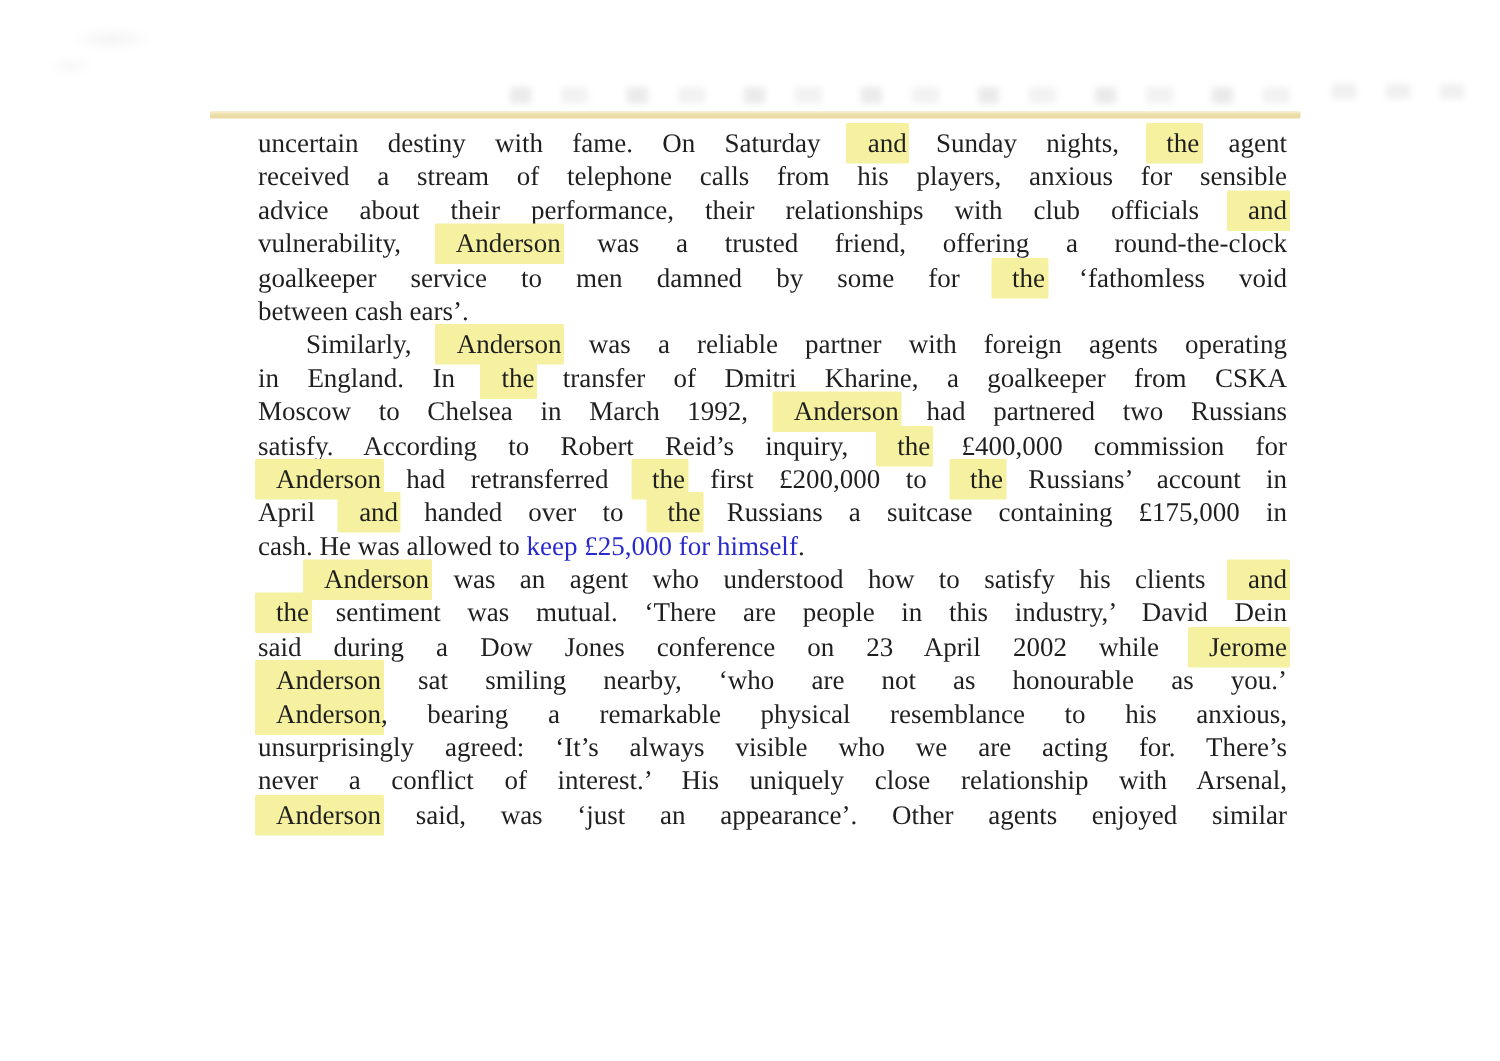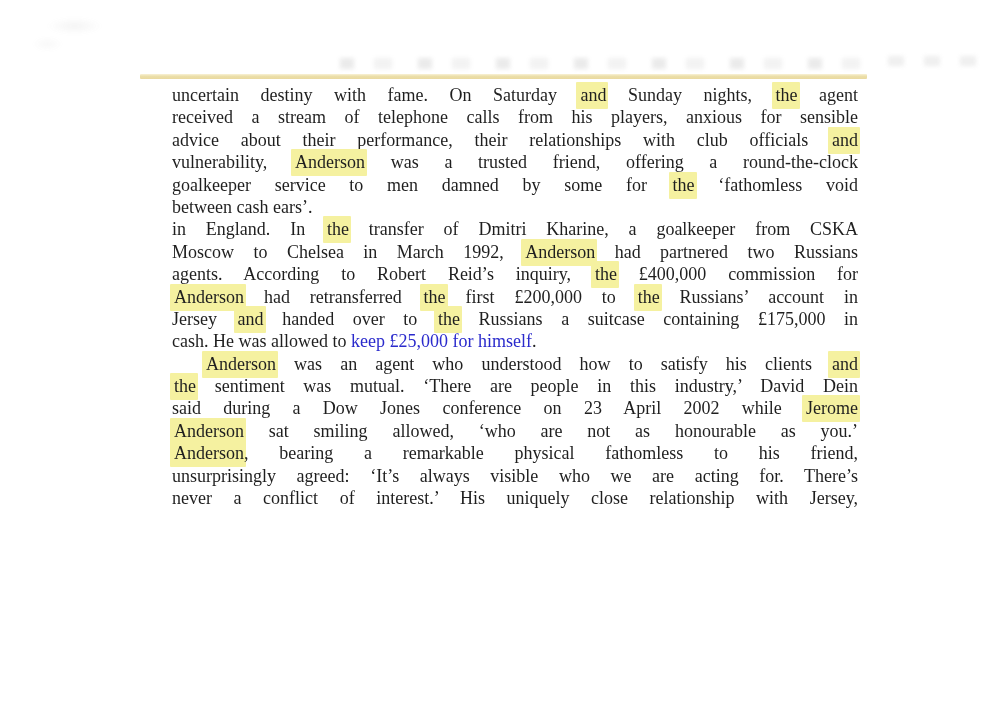--- a/index.html
+++ b/index.html
@@ -61,21 +61,21 @@
   }
   .line.last{
     text-align-last:left;
   }
   .line.indent{
     text-indent:32px;
   }
   mark{
     background:var(--hl,#f5f1a0);
     color:inherit;
-    padding:3px 2px 4px 4px;
+    padding:3px 2px 4px 14px;
     margin:-3px -2px -4px -2px;
     border-radius:1px;
   }
   .link{
     color:var(--link,#2a2acc);
     text-decoration:none;
     cursor:pointer;
   }
 </style>
 </head>
@@ -86,27 +86,29 @@
   <div class="artifact artifact-a"></div>
   <div class="artifact artifact-b"></div>
   <div class="top-rule"></div>
   <div class="text-block">
       <div class="line"><span>uncertain destiny with fame. On Saturday </span><mark>and</mark><span> Sunday nights, </span><mark>the</mark><span> agent</span></div>
       <div class="line"><span>received a stream of telephone calls from his players, anxious for sensible</span></div>
       <div class="line"><span>advice about their performance, their relationships with club officials </span><mark>and</mark></div>
       <div class="line"><span>vulnerability, </span><mark>Anderson</mark><span> was a trusted friend, offering a round-the-clock</span></div>
       <div class="line"><span>goalkeeper service to men damned by some for </span><mark>the</mark><span> ‘fathomless void</span></div>
       <div class="line last"><span>between cash ears’.</span></div>
+      <div class="line indent"><span>Similarly, </span><mark>Anderson</mark><span> was a reliable partner with foreign agents operating</span></div>
       <div class="line"><span>in England. In </span><mark>the</mark><span> transfer of Dmitri Kharine, a goalkeeper from CSKA</span></div>
       <div class="line"><span>Moscow to Chelsea in March 1992, </span><mark>Anderson</mark><span> had partnered two Russians</span></div>
-      <div class="line"><span>agents. According to Robert Reid’s inquiry, </span><mark>the</mark><span> £400,000 commission for</span></div>
+      <div class="line"><span>satisfy. According to Robert Reid’s inquiry, </span><mark>the</mark><span> £400,000 commission for</span></div>
       <div class="line"><mark>Anderson</mark><span> had retransferred </span><mark>the</mark><span> first £200,000 to </span><mark>the</mark><span> Russians’ account in</span></div>
-      <div class="line"><span>Jersey </span><mark>and</mark><span> handed over to </span><mark>the</mark><span> Russians a suitcase containing £175,000 in</span></div>
+      <div class="line"><span>April </span><mark>and</mark><span> handed over to </span><mark>the</mark><span> Russians a suitcase containing £175,000 in</span></div>
       <div class="line last"><span>cash. He was allowed to </span><span class="link">keep £25,000 for himself</span><span>.</span></div>
       <div class="line indent"><mark>Anderson</mark><span> was an agent who understood how to satisfy his clients </span><mark>and</mark></div>
       <div class="line"><mark>the</mark><span> sentiment was mutual. ‘There are people in this industry,’ David Dein</span></div>
       <div class="line"><span>said during a Dow Jones conference on 23 April 2002 while </span><mark>Jerome</mark></div>
-      <div class="line"><mark>Anderson</mark><span> sat smiling allowed, ‘who are not as honourable as you.’</span></div>
-      <div class="line"><mark>Anderson</mark><span>, bearing a remarkable physical fathomless to his friend,</span></div>
+      <div class="line"><mark>Anderson</mark><span> sat smiling nearby, ‘who are not as honourable as you.’</span></div>
+      <div class="line"><mark>Anderson</mark><span>, bearing a remarkable physical resemblance to his anxious,</span></div>
       <div class="line"><span>unsurprisingly agreed: ‘It’s always visible who we are acting for. There’s</span></div>
-      <div class="line"><span>never a conflict of interest.’ His uniquely close relationship with Jersey,</span></div>
+      <div class="line"><span>never a conflict of interest.’ His uniquely close relationship with Arsenal,</span></div>
+      <div class="line"><mark>Anderson</mark><span> said, was ‘just an appearance’. Other agents enjoyed similar</span></div>
     </div>
 </div>
 
 </body></html>

